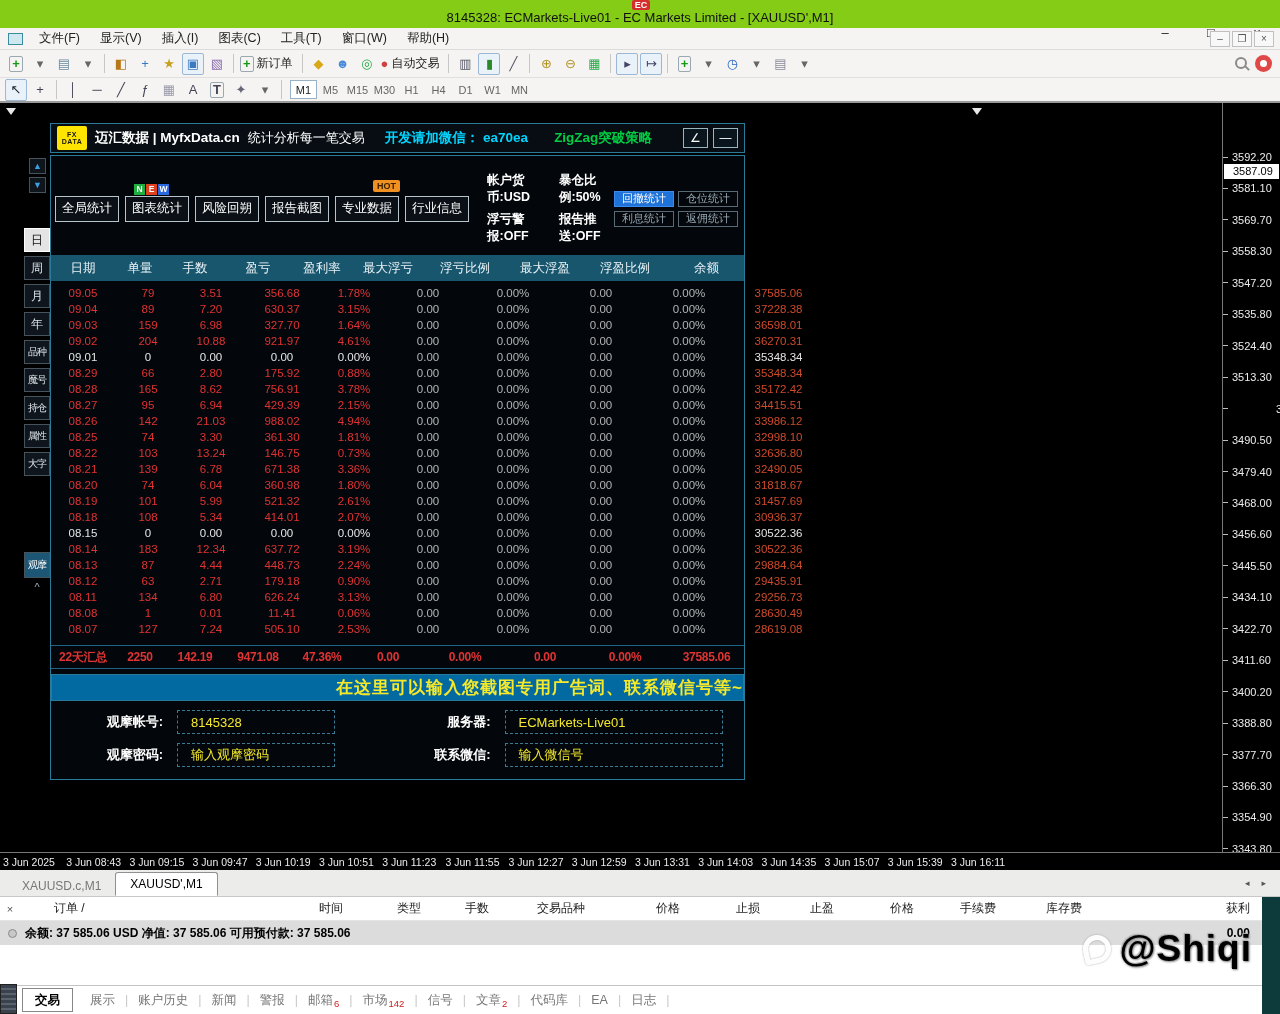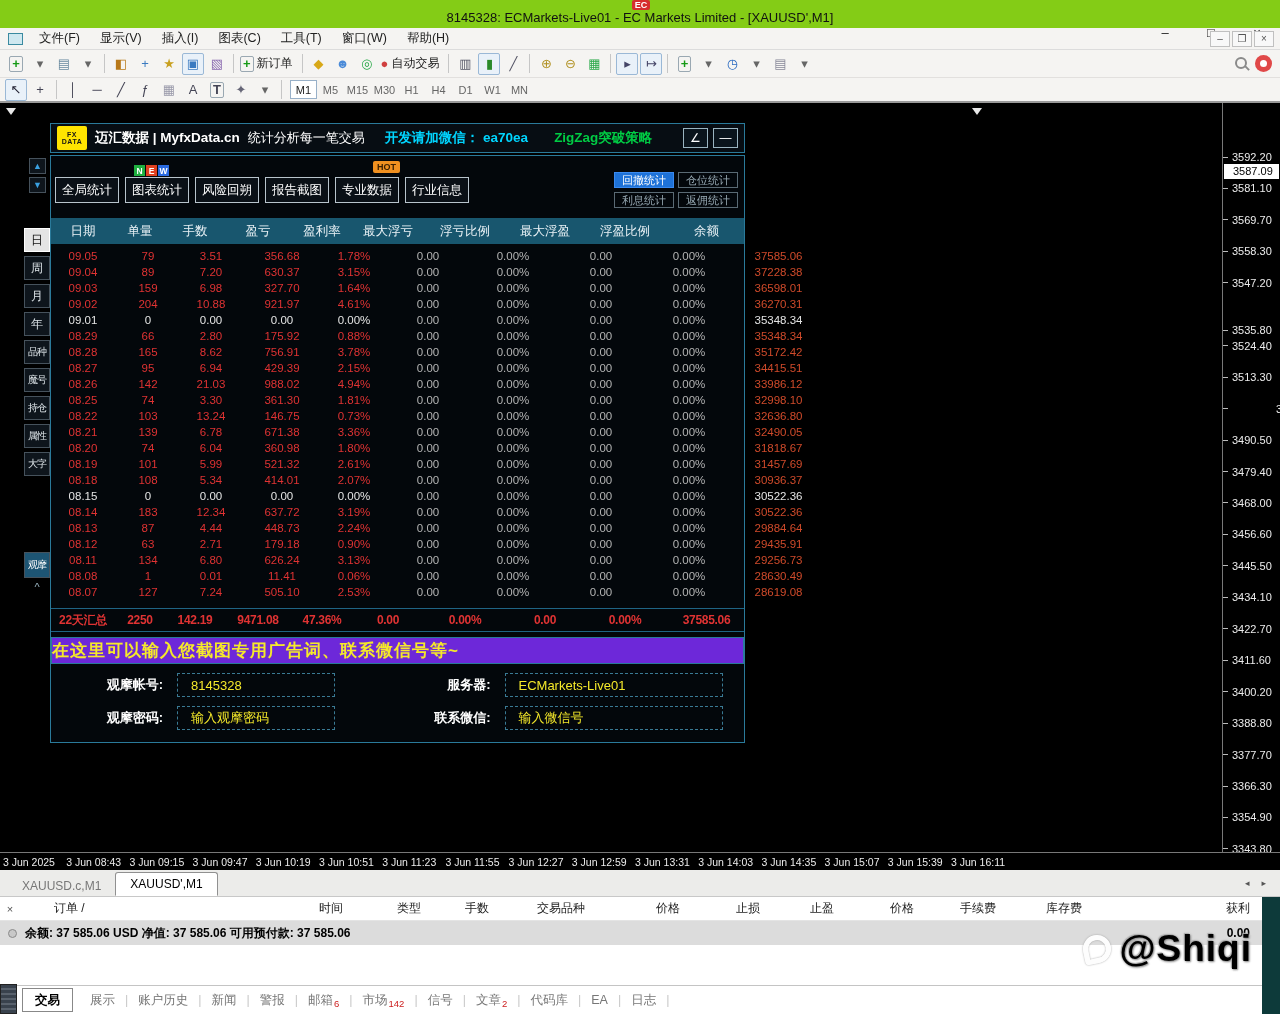--- a/index.html
+++ b/index.html
@@ -104,21 +104,21 @@
   .c-red  { color:#e03333; }
   .c-bal  { color:#cf4a2a; }
   .c-gray { color:#b4b4b4; }
   .c-white{ color:#e4e4e4; }
   .t-sum { display:grid; grid-template-columns:var(--cols); height:24px; align-items:center;
     text-align:center; font-size:12px; font-weight:bold; margin-top:8px;
     border-top:1px solid #1f6484; border-bottom:1px solid #1f6484; }
   .t-sum .td { color:#e03333; letter-spacing:-0.3px; }
 
   .p-ad { border:1px solid #2a7a9a; margin:5px 0 0 0; height:27px; display:flex; align-items:center;
-    justify-content:flex-start; background:#6d28d9; }
+    justify-content:flex-end; background:#0369a1; }
   .ad-text { color:#f5e92a; font-size:17px; font-weight:bold; letter-spacing:1px; }
 
   .p-form { display:grid; grid-template-columns:1fr 1fr; padding:9px 12px 12px 26px; row-gap:9px; }
   .f-row { display:flex; align-items:center; }
   .f-label { width:86px; text-align:right; color:#fff; font-size:13px; font-weight:bold; margin-right:14px;
     white-space:nowrap; }
   .f-input { height:24px; border:1px dashed #3a7a94; color:#f5e92a; font-size:13px; display:flex;
     align-items:center; padding-left:13px; }
   .f-w1 { width:158px; } .f-w2 { width:218px; }
 
@@ -399,20 +399,30 @@
               <span>报告截图</span>
             </div>
             <div class="nav-btn">
               <span>专业数据</span>
               <div class="badge-hot">HOT</div>
             </div>
             <div class="nav-btn">
               <span>行业信息</span>
             </div>
           </div>
+        <div class="acct-info">
+          <div class="acct-col" id="acct-col1">
+              <div>帐户货币:USD</div>
+              <div>浮亏警报:OFF</div>
+            </div>
+          <div class="acct-col" id="acct-col2">
+              <div>暴仓比例:50%</div>
+              <div>报告推送:OFF</div>
+            </div>
+        </div>
         <div class="stat-btns" id="stat-btns">
             <div class="stat-btn active">回撤统计</div>
             <div class="stat-btn">仓位统计</div>
             <div class="stat-btn">利息统计</div>
             <div class="stat-btn">返佣统计</div>
           </div>
       </div>
 
       <div class="t-head" id="t-head">
           <div class="th">日期</div>
@@ -762,21 +772,21 @@
         <div class="tick-label">3569.70</div>
       </div>
       <div class="tick" style="top: 141.35px;">
         <div class="tick-dash"></div>
         <div class="tick-label">3558.30</div>
       </div>
       <div class="tick" style="top: 172.8px;">
         <div class="tick-dash"></div>
         <div class="tick-label">3547.20</div>
       </div>
-      <div class="tick" style="top: 220px; text-align: center;">
+      <div class="tick" style="top: 204px; text-align: center;">
         <div class="tick-dash"></div>
         <div class="tick-label">3535.80</div>
       </div>
       <div class="tick" style="top: 235.7px;">
         <div class="tick-dash"></div>
         <div class="tick-label">3524.40</div>
       </div>
       <div class="tick" style="top: 267.15px;">
         <div class="tick-dash"></div>
         <div class="tick-label">3513.30</div>

